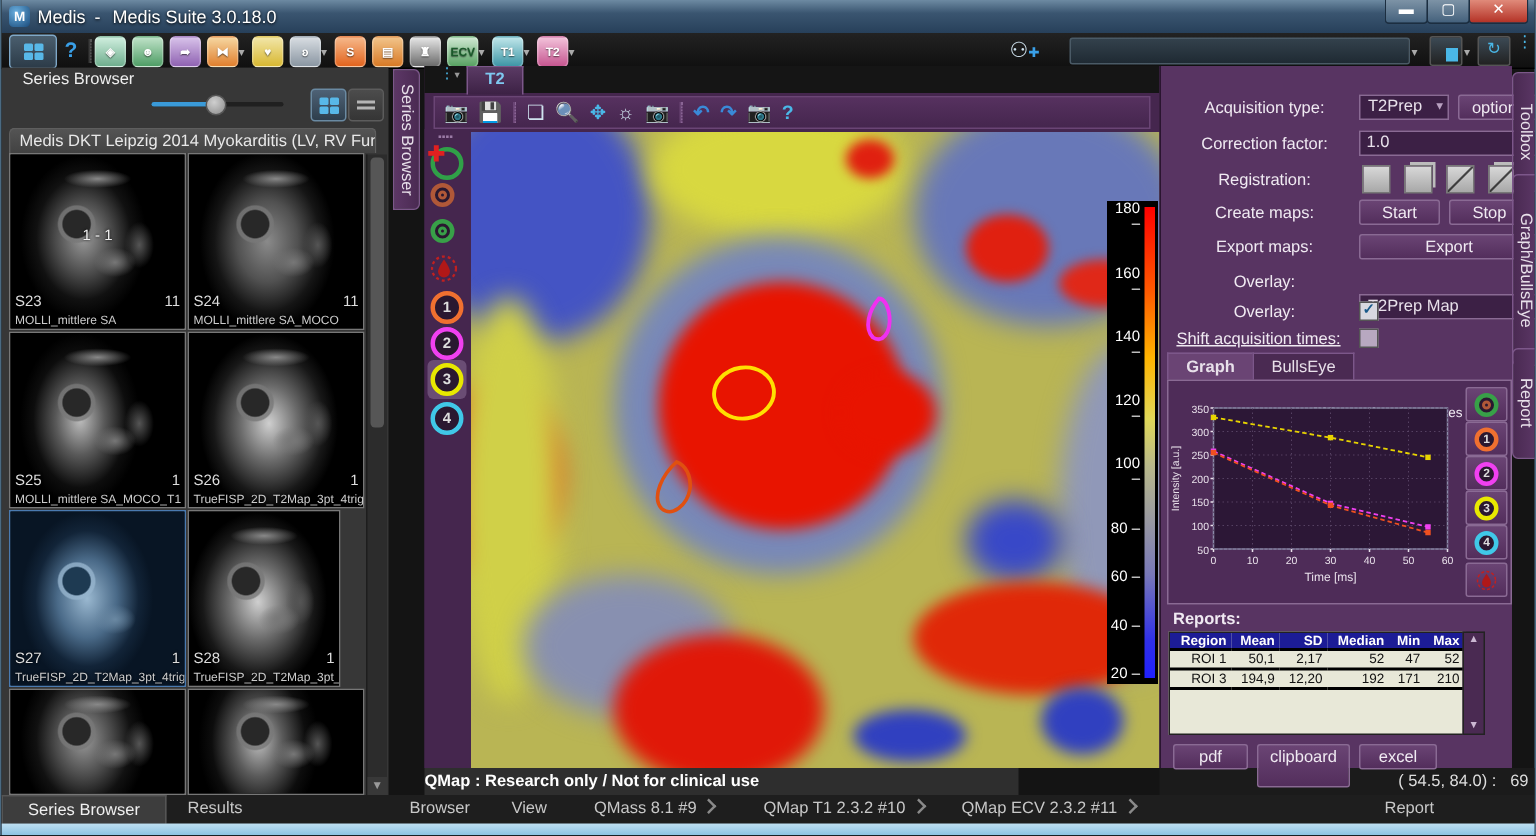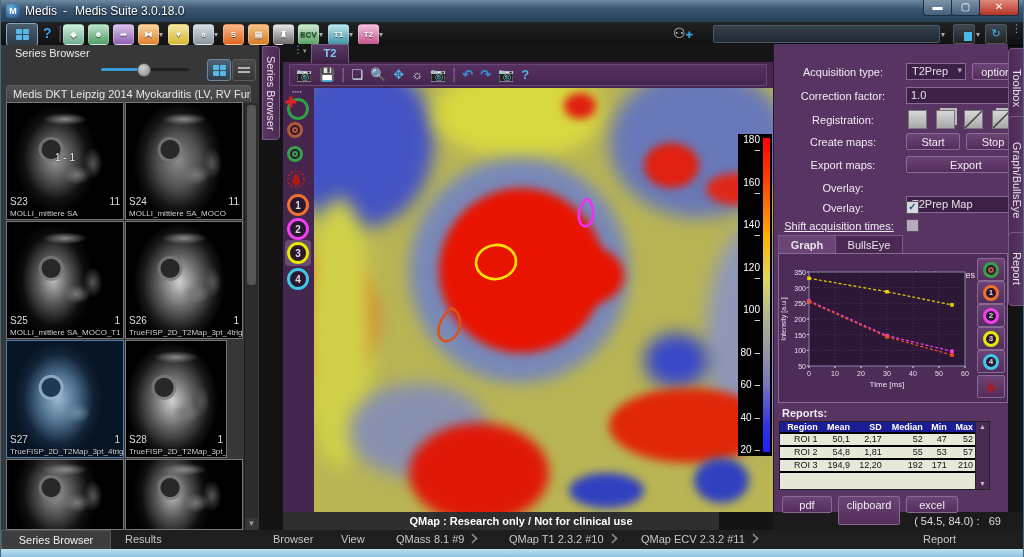--- a/index.html
+++ b/index.html
@@ -79,22 +79,22 @@
   #t2img{left:313px;top:88px;width:459px;height:424px;overflow:hidden;background:#b9b554;}
   .blob{position:absolute;border-radius:50%;filter:blur(9px);}
   
   #colorbar{left:424px;top:46px;width:34px;height:322px;background:#000;}
   #cbgrad{position:absolute;right:2px;top:4px;width:7px;height:314px;
           background:linear-gradient(#ff0000,#ff5a00 18%,#ffb400 32%,#e0d858 45%,#b8b88a 55%,#9a9aa0 66%,#7878b8 78%,#3030e8 92%,#2020ff);}
   #cbticks{position:absolute;left:0;top:0;width:24px;height:322px;display:flex;flex-direction:column;justify-content:space-between;padding:1px 0;box-sizing:border-box;}
   #cbticks span{color:#fff;font-size:10px;text-align:right;width:22px;line-height:10px;}
   
   #vfooter{left:282px;top:512px;width:396px;height:18px;background:#2e2e2e;color:#fff;font-weight:bold;
-           text-align:center;line-height:18px;font-size:11px;padding-left:40px;}
-  #coordbar{left:772px;top:512px;width:252px;height:18px;background:#1b1b1b;color:#ddd;font-size:11px;line-height:18px;text-align:right;padding-right:24px;box-sizing:border-box;}
+           line-height:18px;font-size:11px;}
+  #coordbar{left:772px;top:512px;width:252px;height:18px;background:#1b1b1b;color:#ddd;font-size:11px;line-height:18px;text-align:right;padding-right:6px;box-sizing:border-box;}
   
   #rpanel{left:772px;top:44px;width:234px;height:468px;background:#583462;border-left:1px solid #2a1530;}
   .rlbl{color:#f0eaf2;font-size:11px;text-align:center;}
   .pinput{background:#3c2045;border:1px solid #8a6a94;color:#e8e0ea;font-size:11px;padding:1px 4px;box-sizing:border-box;}
   .pbtn{background:linear-gradient(#6a4474,#532e5c);border:1px solid #8a6a94;color:#f0eaf2;font-size:11px;
         text-align:center;border-radius:2px;box-sizing:border-box;}
   .pdd{background:#3c2045;border:1px solid #8a6a94;color:#e8e0ea;font-size:11px;padding:1px 14px 1px 5px;box-sizing:border-box;position:relative;}
   .pdd::after{content:"▾";position:absolute;right:3px;top:1px;color:#b8a0c0;font-size:9px;}
   .regicon{width:17px;height:17px;background:linear-gradient(#d8d8d8,#a8a8a8);border:1px solid #777;}
   .regslash{background:linear-gradient(#d8d8d8,#a8a8a8),linear-gradient(135deg,transparent 46%,#555 48%,#555 52%,transparent 54%);
@@ -506,28 +506,20 @@
       <tbody id="stat-body">
           <tr>
             <td>ROI 1</td>
             <td>50,1</td>
             <td>2,17</td>
             <td>52</td>
             <td>47</td>
             <td>52</td>
           </tr>
           <tr>
-            <td>ROI 2</td>
-            <td>54,8</td>
-            <td>1,81</td>
-            <td>55</td>
-            <td>53</td>
-            <td>57</td>
-          </tr>
-          <tr>
             <td>ROI 3</td>
             <td>194,9</td>
             <td>12,20</td>
             <td>192</td>
             <td>171</td>
             <td>210</td>
           </tr>
         </tbody>
     </table>
   </div>

